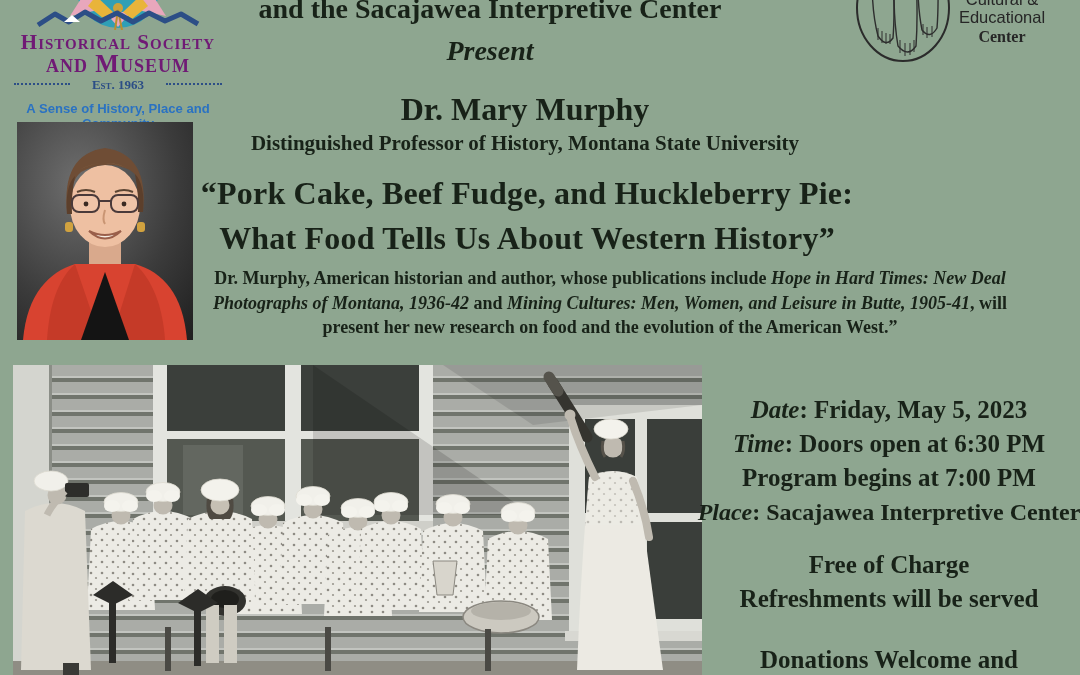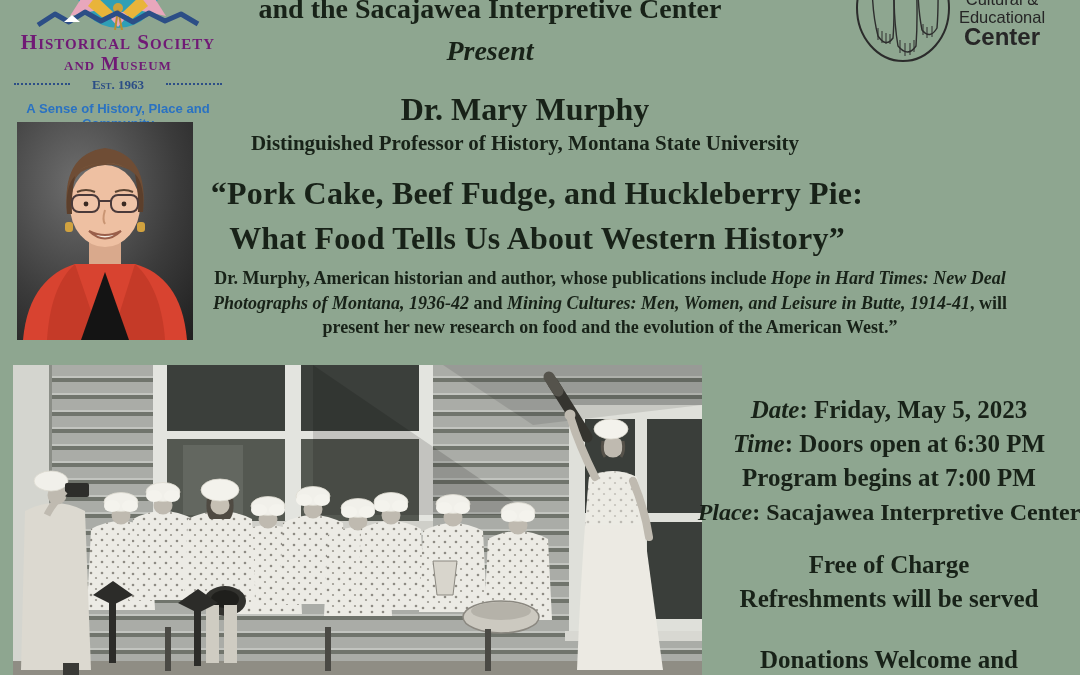--- a/index.html
+++ b/index.html
@@ -15,50 +15,50 @@
   .col-center{display:flex;flex-direction:column;align-items:center;}
   .nowrap{white-space:nowrap;}
   .it{font-style:italic;}
 
   
   .org-logo{left:12px;top:0;width:212px;text-align:center;}
   .org-name{
     font-variant:small-caps;font-weight:bold;color:#701a75;
     font-size:21px;line-height:21px;letter-spacing:1px;margin-top:2px;
   }
-  .org-name.l2{font-size:19px;line-height:19px;margin-top:1px;}
+  .org-name.l2{font-size:25px;line-height:19px;margin-top:1px;}
   .est-row{display:flex;align-items:center;justify-content:center;gap:22px;margin-top:4px;}
   .est-dots{width:56px;border-bottom:2px dotted #2C4E86;height:0;margin-bottom:3px;}
   .est-text{font-variant:small-caps;font-weight:bold;color:#2C4E86;font-size:13px;}
   .org-tagline{
     font-family:"Liberation Sans", sans-serif;font-weight:bold;
     color:#2A72C2;font-size:13.5px;margin-top:8px;transform:scaleX(.97);
   }
 
   
   .head-center{left:205px;top:-8px;width:570px;}
   .head-line1{font-size:28px;font-weight:bold;line-height:34px;}
   .head-present{font-size:28px;font-weight:bold;font-style:italic;margin-top:9px;}
 
   
   .sac-logo-art{left:848px;top:-42px;}
   .sac-logo-text{
     left:938px;top:-10px;width:128px;text-align:center;
     font-family:"Liberation Sans", sans-serif;color:#262626;line-height:18px;
   }
   .sac-l1,.sac-l2{font-size:16.5px;}
-  .sac-l3{font-size:24px;font-weight:bold;line-height:22px;}
+  .sac-l3{font-size:16px;font-weight:bold;line-height:22px;font-family:Liberation Serif, serif;}
 
   
   .speaker{left:190px;top:90px;width:670px;}
   .speaker-name{font-size:32px;font-weight:bold;line-height:38px;}
   .speaker-affil{font-size:21px;font-weight:bold;line-height:26px;margin-top:2px;}
 
   
-  .talk-title{left:190px;top:171px;width:694px;}
+  .talk-title{left:180px;top:171px;width:694px;}
   .talk-title div{font-size:32px;font-weight:bold;line-height:45px;letter-spacing:.2px;}
 
   
   .talk-desc{left:205px;top:266px;width:810px;}
   .desc-line{font-size:18px;font-weight:bold;line-height:24.5px;margin:0;}
 
   
   .details{left:698px;top:393px;width:382px;}
   .detail-line{font-size:25px;font-weight:bold;line-height:34px;}
   .detail-line.tight{font-size:24px;}
@@ -128,21 +128,21 @@
     <div class="speaker-affil nowrap">Distinguished Professor of History, Montana State University</div>
   </div>
 
   <div class="abs talk-title col-center">
     <div class="nowrap">“Pork Cake, Beef Fudge, and Huckleberry Pie:</div>
     <div class="nowrap">What Food Tells Us About Western History”</div>
   </div>
 
   <div class="abs talk-desc col-center">
     <p class="desc-line nowrap"><span>Dr. Murphy, American historian and author, whose publications include </span><span class="it">Hope in Hard Times: New Deal</span></p>
-    <p class="desc-line nowrap"><span class="it">Photographs of Montana, 1936-42</span><span> and </span><span class="it">Mining Cultures: Men, Women, and Leisure in Butte, 1914-41</span><span>, will</span></p>
+    <p class="desc-line nowrap"><span class="it">Photographs of Montana, 1936-42</span><span> and </span><span class="it">Mining Cultures: Men, Women, and Leisure in Butte, 1905-41</span><span>, will</span></p>
     <p class="desc-line nowrap"><span>present her new research on food and the evolution of the American West.”</span></p>
   </div>
 
   <svg class="abs portrait" viewBox="0 0 176 218" aria-hidden="true">
     <defs>
       <radialGradient id="pbg" cx="35%" cy="28%" r="95%">
         <stop offset="0%" stop-color="#6E6E6E"></stop>
         <stop offset="60%" stop-color="#3B3B3B"></stop>
         <stop offset="100%" stop-color="#202020"></stop>
       </radialGradient>

